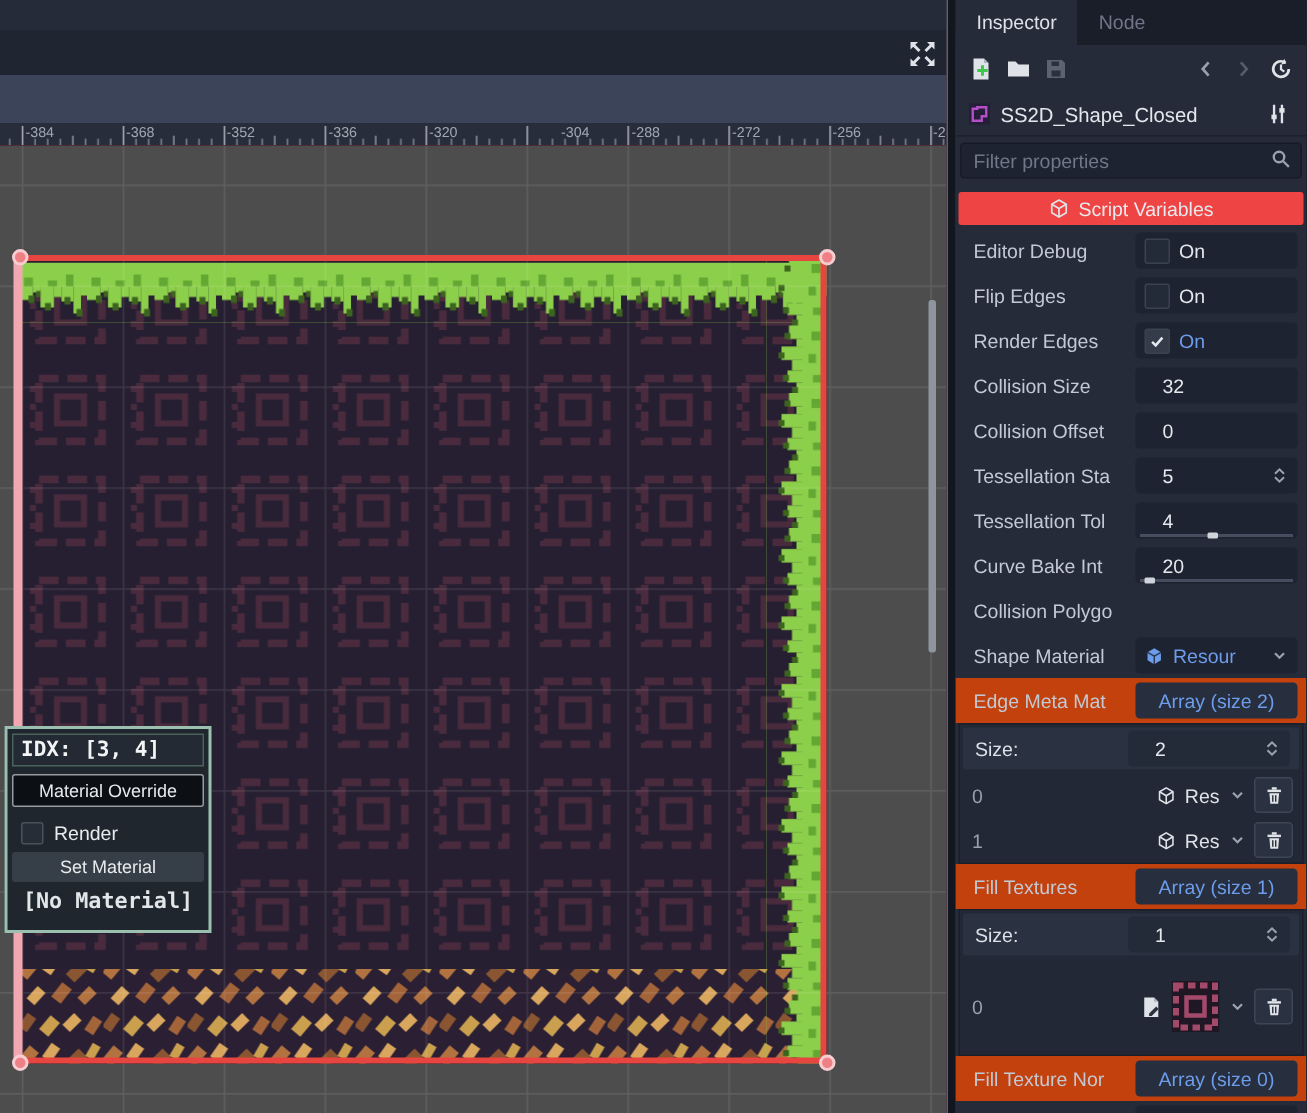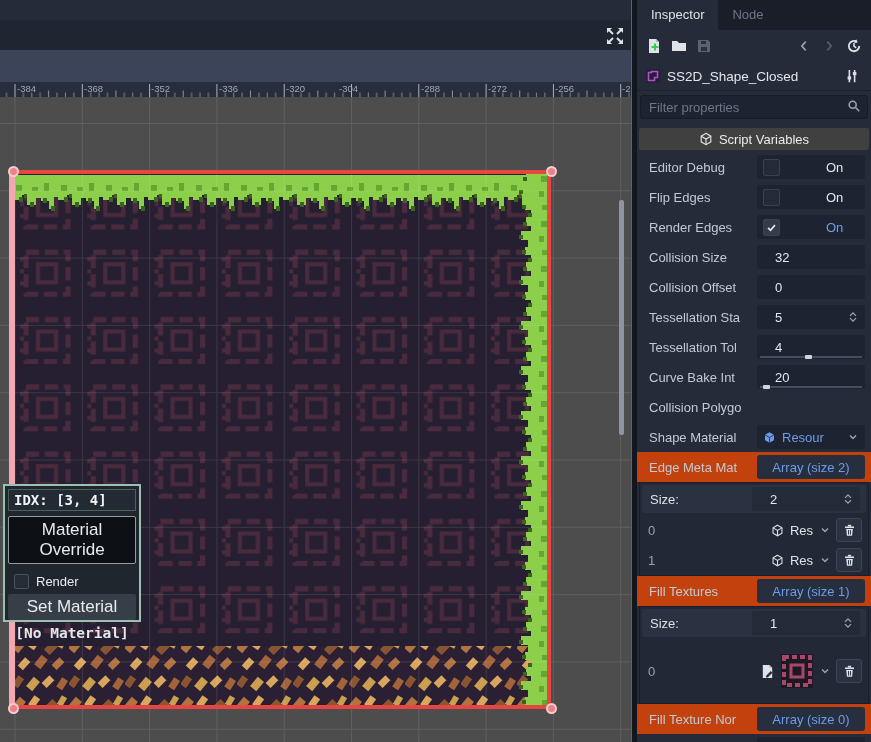--- a/index.html
+++ b/index.html
@@ -20,21 +20,21 @@
           background:#ee8186;border:2px solid #f8cdd1;box-sizing:border-box;z-index:6;}
   .vp-scrollbar{position:absolute;left:619px;top:180px;width:5px;height:235px;background:#8f959e;border-radius:2px;z-index:5;}
   
   .expand-btn{position:absolute;left:602px;top:5px;width:26px;height:22px;display:flex;align-items:center;justify-content:center;}
   
   #idx-popup{position:absolute;left:3px;top:464px;width:138px;height:138px;box-sizing:border-box;
              background:#20262e;border:2px solid #9cc0af;z-index:10;padding:3px;}
   .popup-title{box-sizing:border-box;border:1px solid #49635a;background:#232a33;color:#f2f4f6;
                font-family:"DejaVu Sans Mono",monospace;font-size:14px;font-weight:bold;
                padding:2px 5px;letter-spacing:0px;white-space:nowrap;}
-  .popup-btn{box-sizing:border-box;margin-top:5px;text-align:center;color:#e8ebee;font-size:17px;
+  .popup-btn{box-sizing:border-box;margin-top:5px;text-align:center;color:#e8ebee;font-size:12px;
              padding:3px 0;border-radius:2px;cursor:default;}
   .popup-btn.bordered{background:#0c0f13;border:1px solid #979b9f;}
   .popup-btn.flat{background:#363e47;}
   .popup-check-row{display:flex;align-items:center;gap:7px;margin:10px 0 4px 6px;}
   .popup-cb{width:13px;height:13px;background:#262d36;border:1px solid #4a525e;border-radius:2px;}
   .popup-check-row span{color:#e8ebee;font-size:13px;}
   .popup-nomat{margin-top:5px;text-align:center;color:#e2e6e9;
                font-family:"DejaVu Sans Mono",monospace;font-size:14.5px;font-weight:bold;white-space:nowrap;}
   
   #separator{position:absolute;left:631px;top:0;width:6px;height:742px;background:#12161f;border-left:1px solid #5a6375;box-sizing:border-box;}
@@ -48,33 +48,33 @@
   .tb-spacer{flex:1;}
   .tb-btn{width:22px;height:22px;display:flex;align-items:center;justify-content:center;}
   .obj-row{display:flex;align-items:center;height:28px;padding:0 8px;gap:6px;border-bottom:1px solid #1c212c;}
   .obj-name{flex:1;color:#e3e6eb;font-size:13.5px;white-space:nowrap;overflow:hidden;}
   .filter-row{position:relative;padding:4px 3px;}
   .filter-input{width:100%;box-sizing:border-box;height:24px;background:#1d2330;border:1px solid #161b26;
                 border-radius:3px;color:#cfd3da;font-size:13px;padding:0 24px 0 8px;outline:none;
                 font-family:"Liberation Sans",sans-serif;}
   .filter-input::placeholder{color:#707787;}
   .filter-mag{position:absolute;right:10px;top:8px;}
-  .category-bar{margin:5px 2px 2px 2px;height:22px;background:#404040;border-radius:2px;
+  .category-bar{margin:5px 2px 2px 2px;height:22px;background:#ef4444;border-radius:2px;
                 display:flex;align-items:center;justify-content:center;gap:6px;
                 color:#e7eaee;font-size:13px;}
   .prop-row{display:flex;align-items:center;height:30px;padding:0 6px 0 12px;box-sizing:border-box;}
   .prop-row.hl{background:#c2410c;}
   .plabel{flex:1;color:#c3c9d4;font-size:13px;white-space:nowrap;overflow:hidden;min-width:0;}
   .pval{width:108px;flex:none;display:flex;align-items:center;box-sizing:border-box;position:relative;}
   .valbox{background:#1d2330;border-radius:3px;height:24px;width:100%;display:flex;align-items:center;
           padding:0 6px;box-sizing:border-box;color:#e4e7ec;font-size:13px;gap:6px;position:relative;}
   .num{padding-left:12px;}
   .cb{width:15px;height:15px;background:#242b38;border:1px solid #3a4250;border-radius:2px;flex:none;
       display:flex;align-items:center;justify-content:center;}
-  .onlbl{font-size:13px;color:#e4e7ec;margin-left:40px;}
+  .onlbl{font-size:13px;color:#e4e7ec;}
   .onlbl.checked{color:#6d9ceb;}
   .spin{margin-left:auto;flex:none;display:flex;}
   .slider-track{position:absolute;left:3px;right:3px;bottom:1px;height:2px;background:#454d5e;}
   .slider-grab{position:absolute;bottom:0;width:7px;height:4px;background:#cfd3da;border-radius:1px;}
   .link{color:#6d9ceb;font-size:13px;}
   .linkbox{background:#272e3e;border-radius:3px;height:24px;width:100%;display:flex;align-items:center;
            justify-content:center;color:#6d9ceb;font-size:13px;}
   .assign-btn{background:#242b3a;border-radius:3px;height:24px;flex:1;display:flex;align-items:center;
               justify-content:center;color:#e4e7ec;font-size:13px;}
   .sq-btn{width:26px;height:24px;border:1px solid #3e4656;background:#2a3140;border-radius:3px;flex:none;
@@ -128,21 +128,21 @@
           </pattern>
         </defs>
         <rect width="631" height="15" fill="#272d3a"></rect>
         <rect width="631" height="15" fill="url(#rp)"></rect>
       </svg>
       <span class="ruler-label" style="left:17px">-384</span>
       <span class="ruler-label" style="left:84px">-368</span>
       <span class="ruler-label" style="left:151px">-352</span>
       <span class="ruler-label" style="left:219px">-336</span>
       <span class="ruler-label" style="left:286px">-320</span>
-      <span class="ruler-label" style="left:339px">-304</span>
+      <span class="ruler-label" style="left:374px">-304</span>
       <span class="ruler-label" style="left:421px">-288</span>
       <span class="ruler-label" style="left:488px">-272</span>
       <span class="ruler-label" style="left:555px">-256</span>
       <span class="ruler-label" style="left:622px">-240</span>
     </div>
 
     <div class="vp-canvas">
       <svg width="631" height="665">
         <defs>
           <pattern id="tileP" width="67.3" height="67.3" patternUnits="userSpaceOnUse">

